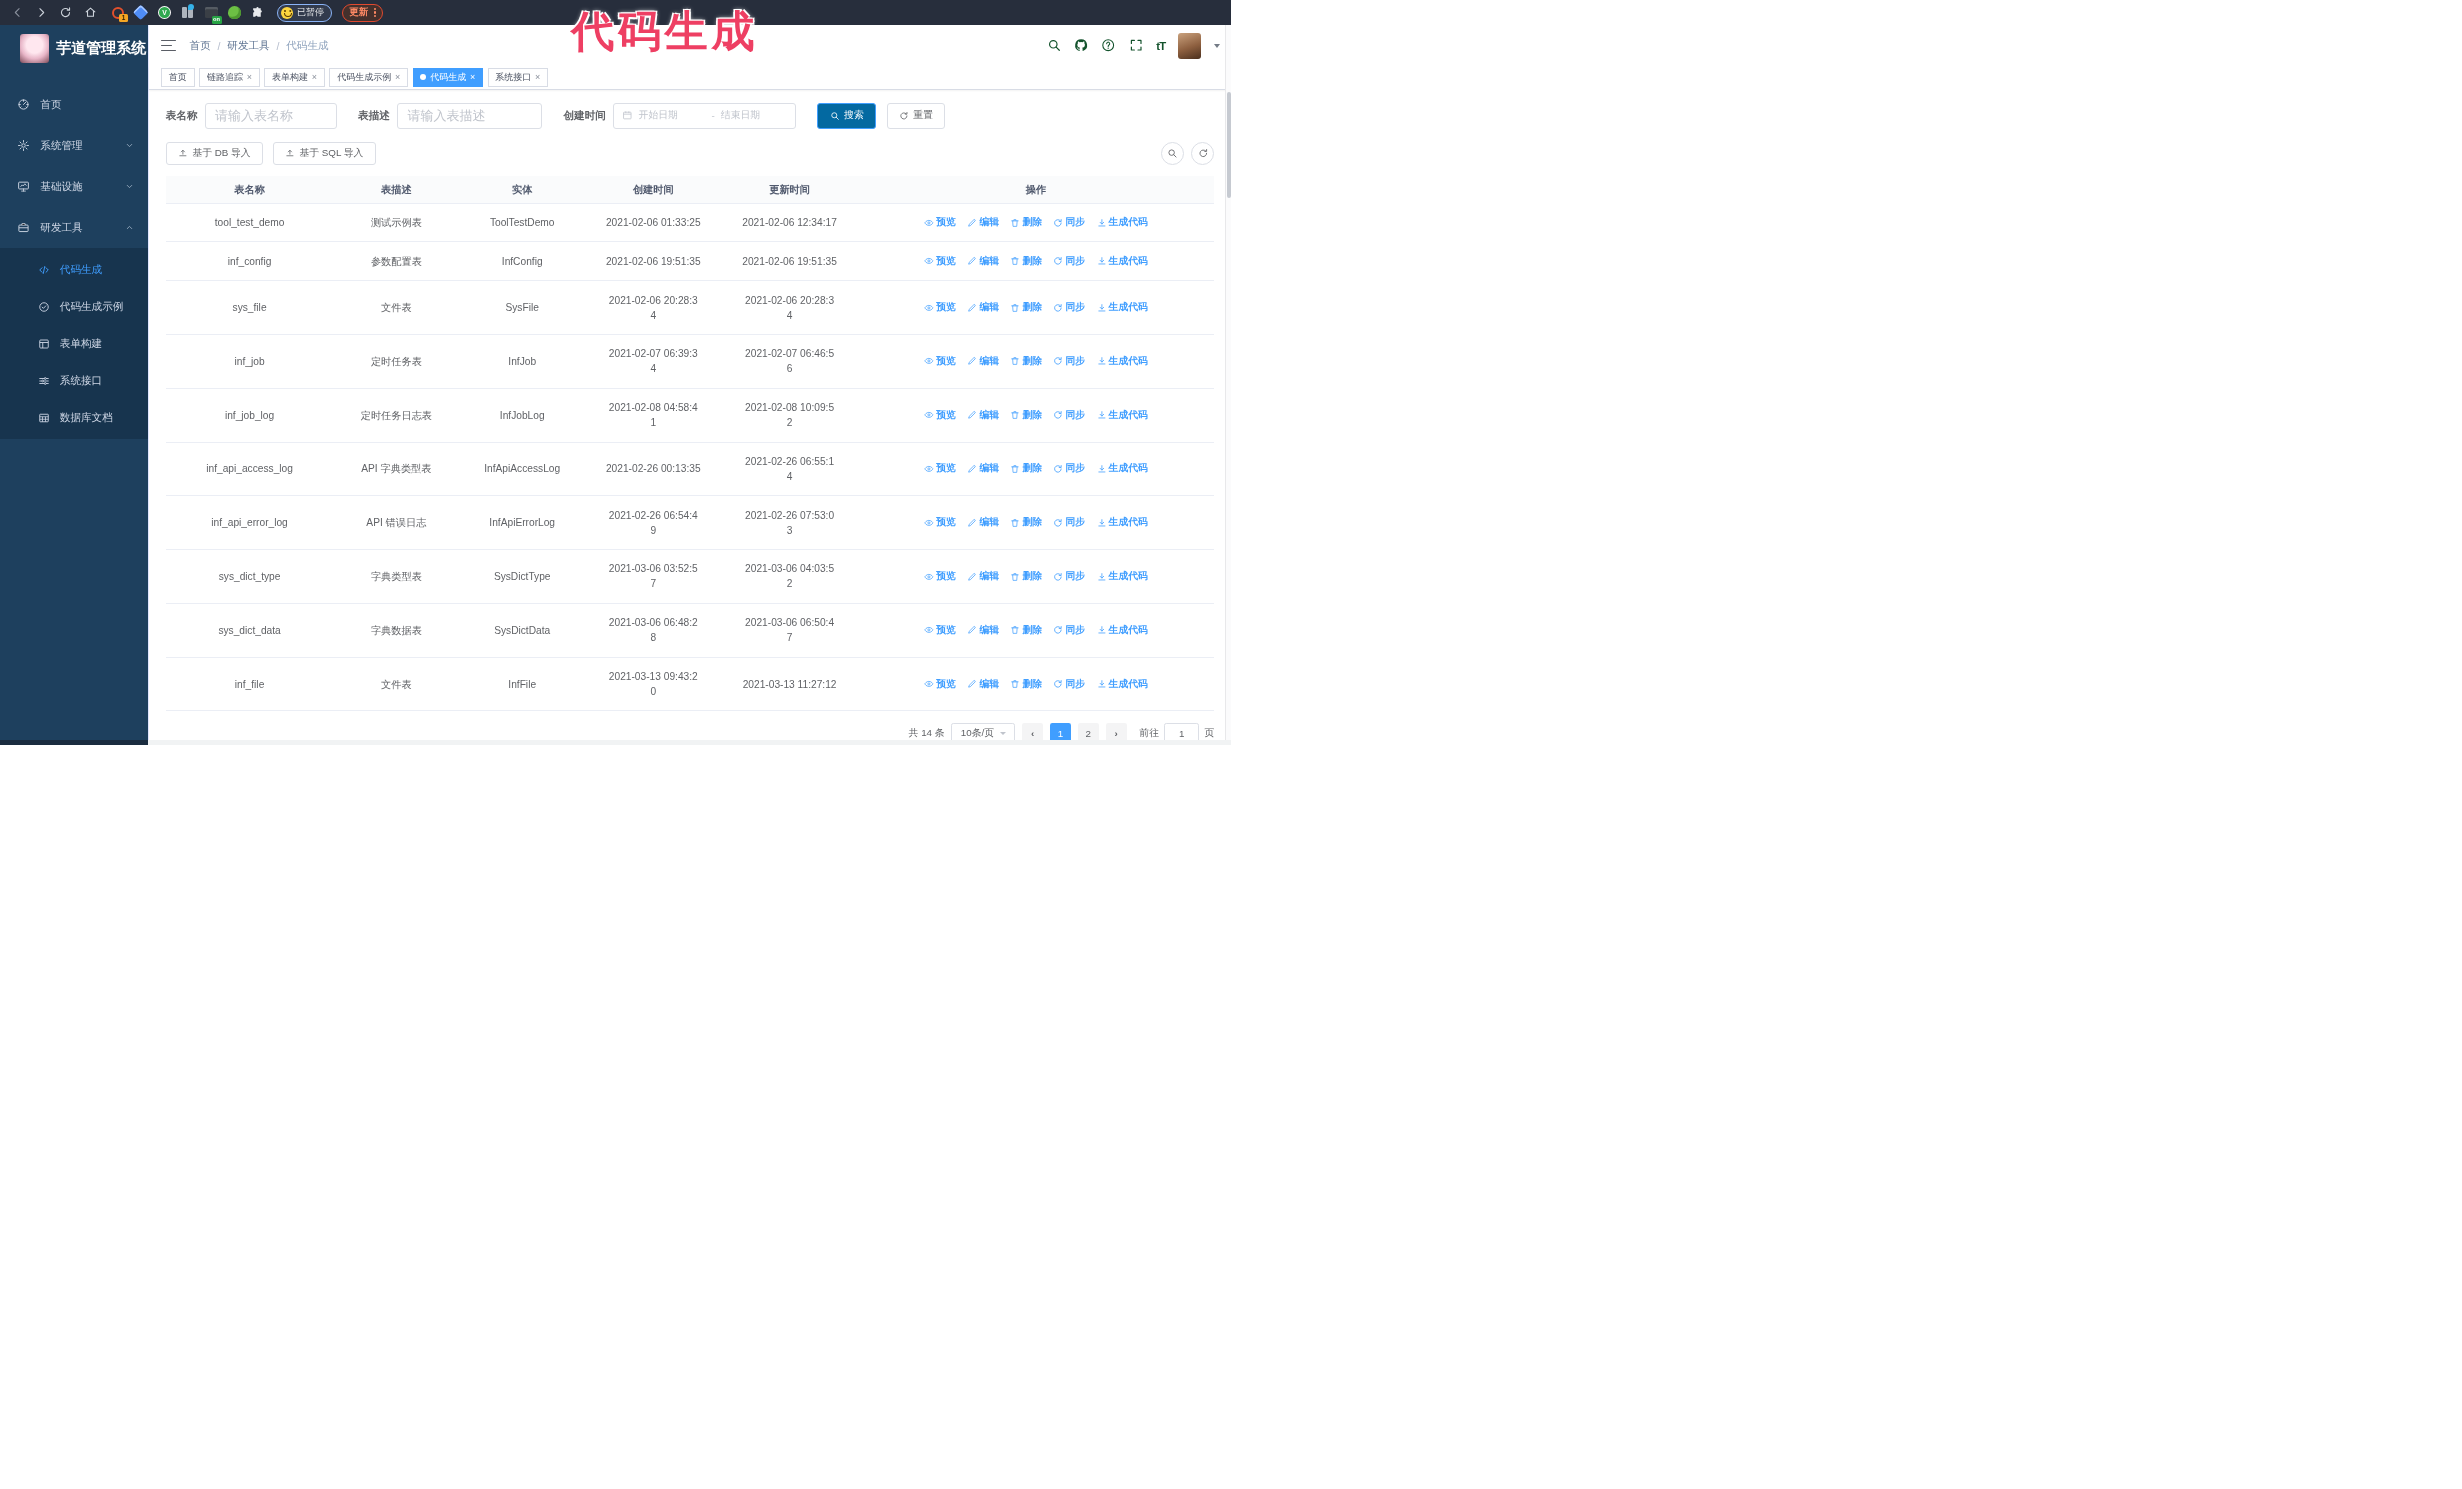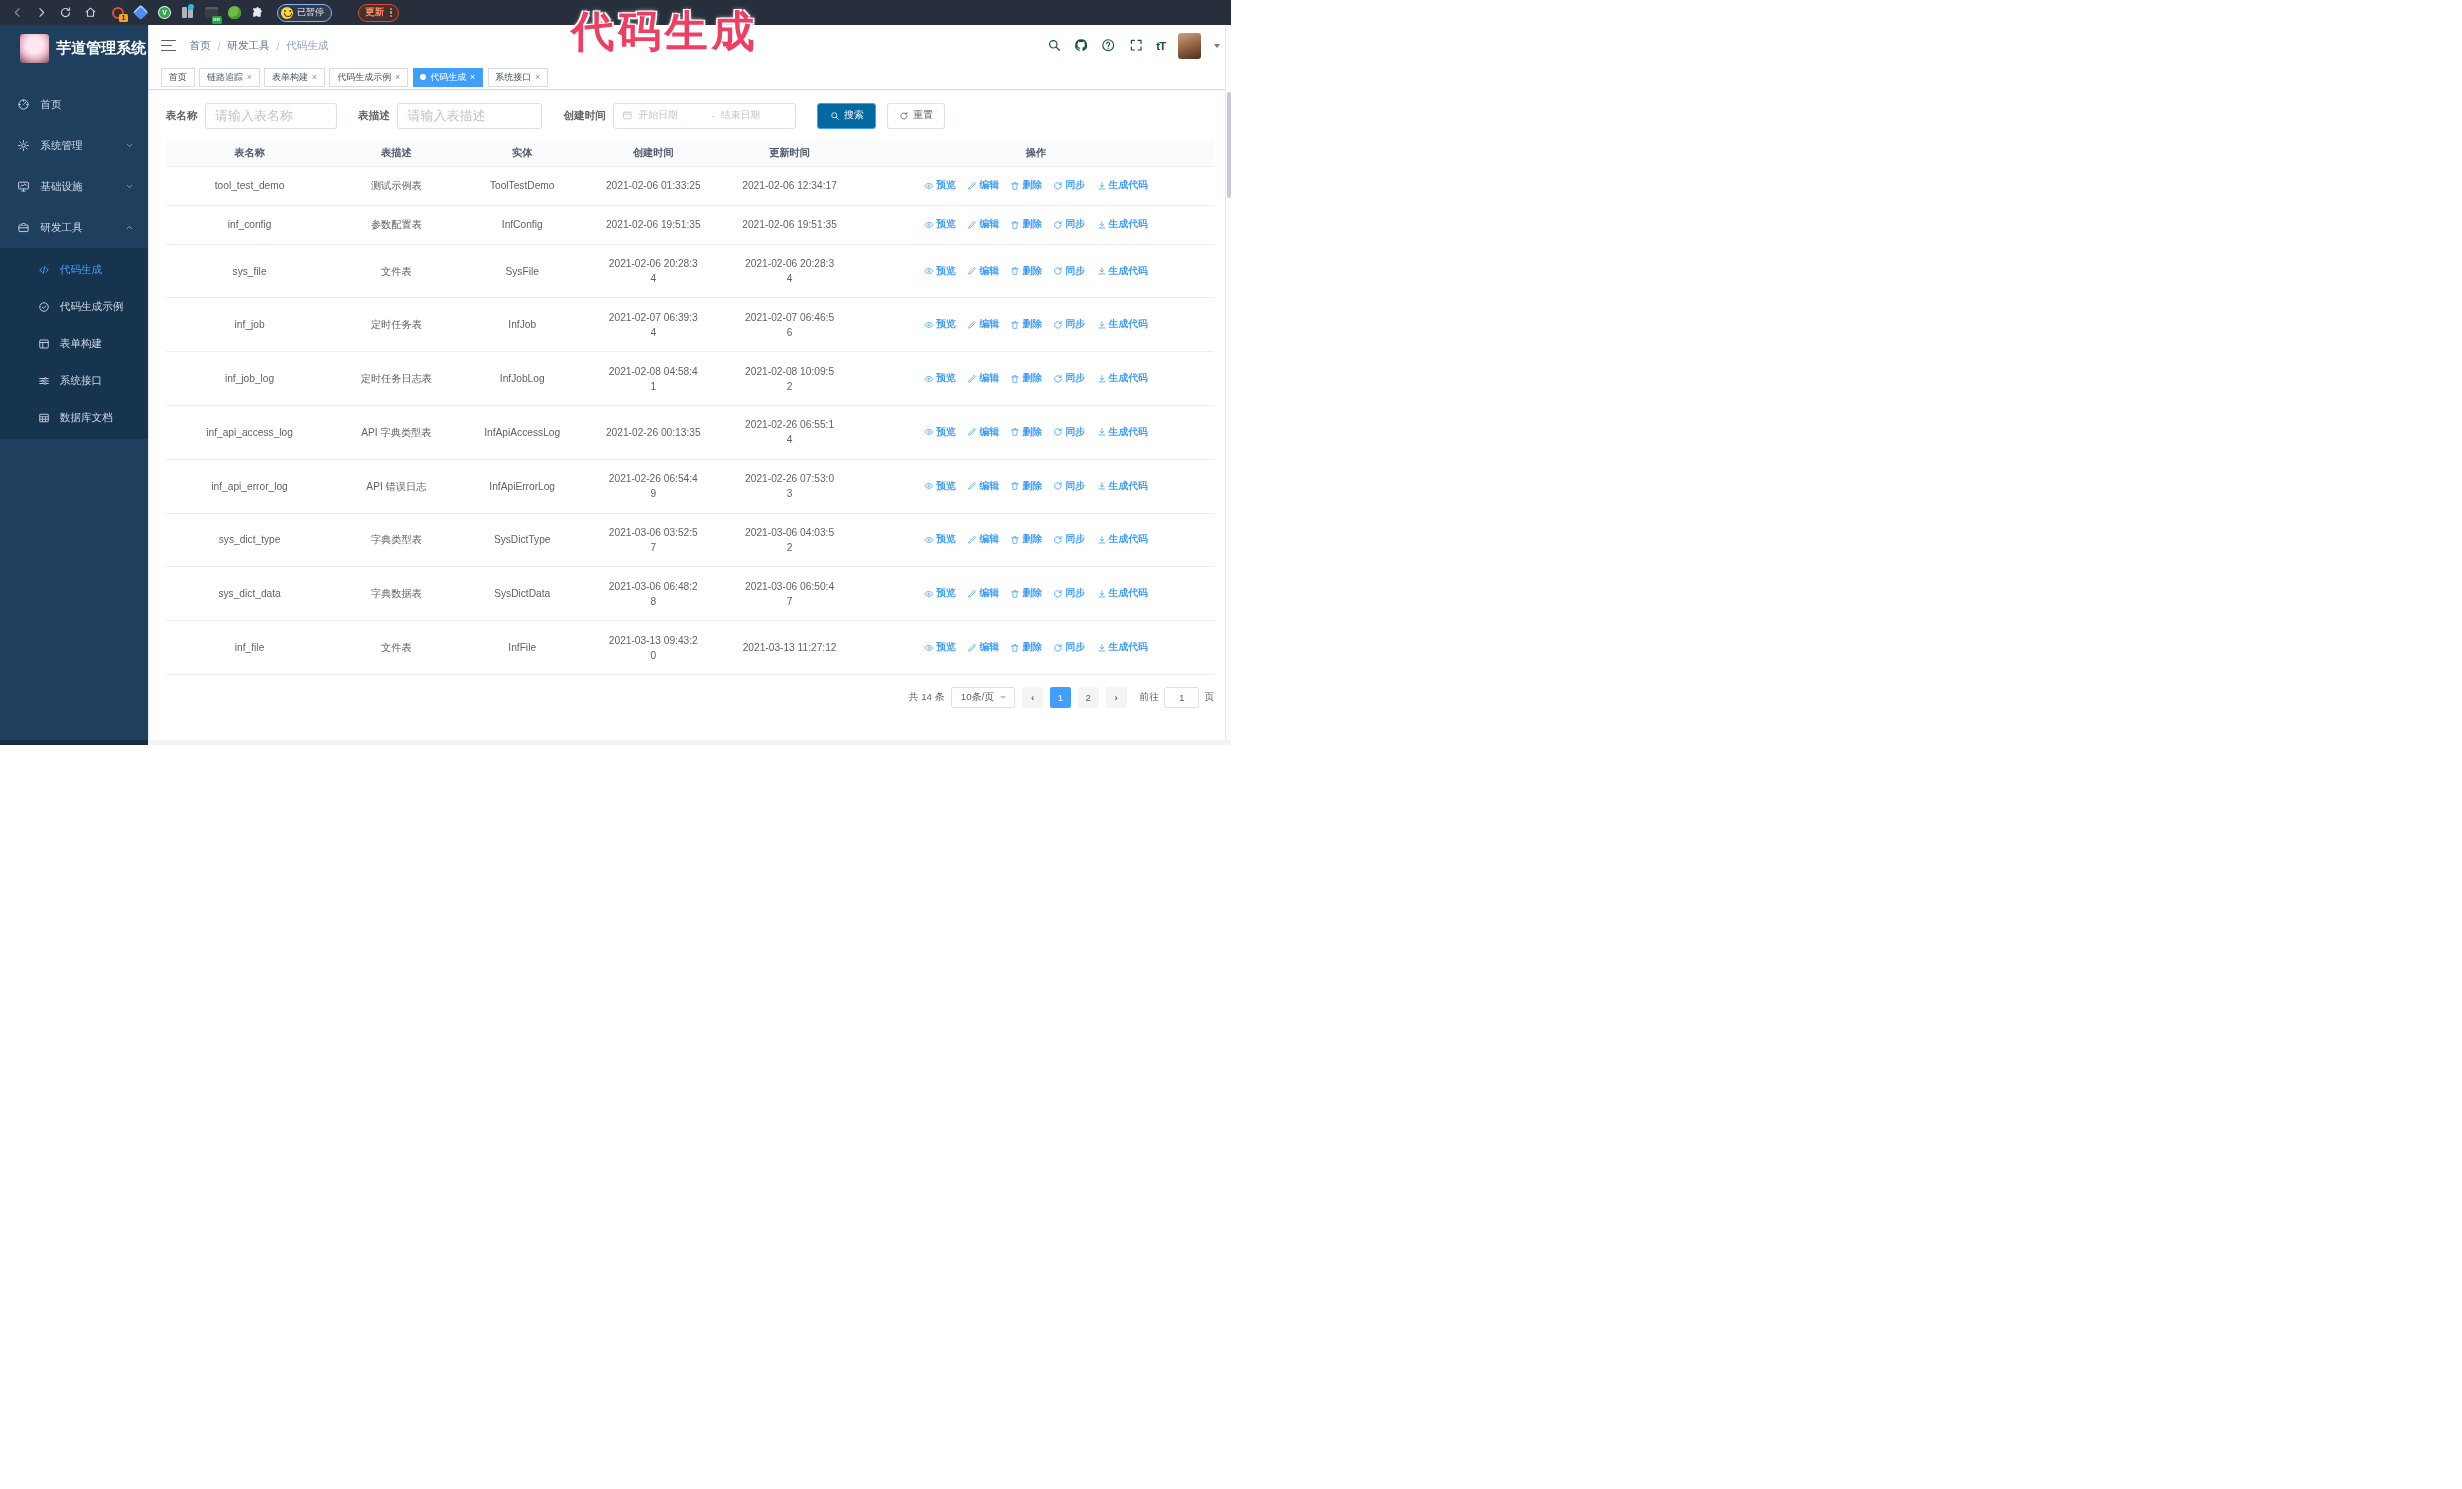--- a/index.html
+++ b/index.html
@@ -31,21 +31,21 @@
   .ext-cols i { width:4.5px; height:10.6px; background:#aeb4bd; border-radius:1.1px; }
   .ext-cols .drop { position:absolute; top:-3px; right:-1.5px; width:6px; height:6px; background:#35b1e8; border-radius:50% 50% 50% 0; }
   .ext-dark { width:13px; height:10.6px; background:#3a3f46; border-radius:1.5px; position:relative; box-shadow:inset 0 2.3px 0 #555b63; }
   .badge-on { position:absolute; right:-3px; bottom:-3.8px; background:#27a444; color:#fff; font-size:5.7px; line-height:7.6px; padding:0 1.5px; border-radius:1.5px; font-weight:700; }
   .ext-frog { width:13px; height:13px; background:#6cbf44; border-radius:50% 50% 45% 45%; box-shadow:inset -2.3px -2.3px 0 #4e9930; }
   .ext-puzzle { color:#e8eaed; } .ext-puzzle svg { width:13px; height:13px; }
   .paused-pill { margin-left:7.6px; height:18px; border:1.5px solid #8ab4f8; border-radius:9.8px; display:flex; align-items:center; gap:3.8px; padding:0 6.8px 0 3px; color:#e8eaed; font-size:9px; flex:none; background:#323b4d; }
   .emoji-face { width:12px; height:12px; background:#fcd53f; border-radius:50%; position:relative; }
   .emoji-face::before { content:""; position:absolute; top:3px; left:2.3px; width:2.3px; height:2.3px; background:#5c3b00; border-radius:50%; box-shadow:5.3px 0 0 #5c3b00; }
   .emoji-face::after { content:""; position:absolute; left:3px; top:6px; width:6px; height:3px; border:1.1px solid #5c3b00; border-top:none; border-radius:0 0 6px 6px; }
-  .update-btn { margin-left:22px; height:18px; border:1.5px solid #e1492f; background:#44302c; border-radius:9.8px; display:flex; align-items:center; gap:5.3px; padding:0 6px; color:#ff8a65; font-size:9.5px; font-weight:700; flex:none; }
+  .update-btn { margin-left:6px; height:18px; border:1.5px solid #e1492f; background:#44302c; border-radius:9.8px; display:flex; align-items:center; gap:5.3px; padding:0 6px; color:#ff8a65; font-size:9.5px; font-weight:700; flex:none; }
   .update-btn .dots { display:inline-flex; flex-direction:column; gap:1.5px; }
   .update-btn .dots i { width:2.3px; height:2.3px; border-radius:50%; background:#ff8a65; }
 
   
   .annotation { position:absolute; top:3px; left:54%; transform:translateX(-50%); z-index:9; font-size:43px; font-weight:700; letter-spacing:3.8px; color:#ee3f63;
     text-shadow:-1.5px -1.5px 0 #fff,1.5px -1.5px 0 #fff,-1.5px 1.5px 0 #fff,1.5px 1.5px 0 #fff,0 0 5.3px #fff; pointer-events:none; }
 
   
   .app { position:absolute; top:25px; left:0; right:0; bottom:0; display:flex; }
 
@@ -495,20 +495,46 @@
             <span>搜索</span>
           </button>
           <button class="btn">
             <svg viewBox="0 0 13 13" width="9.8" height="9.8">
                 <use href="#i-refresh"></use>
               </svg>
             <span>重置</span>
           </button>
         </div>
 
+        <div class="toolbar-row">
+          <button class="btn mid">
+            <svg viewBox="0 0 13 13" width="9.8" height="9.8">
+                <use href="#i-upload"></use>
+              </svg>
+            <span>基于 DB 导入</span>
+          </button>
+          <button class="btn mid btn-sql">
+            <svg viewBox="0 0 13 13" width="9.8" height="9.8">
+                <use href="#i-upload"></use>
+              </svg>
+            <span>基于 SQL 导入</span>
+          </button>
+          <div class="circle-btns">
+            <span class="cbtn">
+                <svg viewBox="0 0 14 14" width="10.6" height="10.6">
+                  <use href="#i-search"></use>
+                </svg>
+              </span>
+            <span class="cbtn">
+                <svg viewBox="0 0 14 14" width="10.6" height="10.6">
+                  <use href="#i-refresh"></use>
+                </svg>
+              </span>
+          </div>
+        </div>
 
         <div class="table">
           <div class="tr thead">
             <div class="th w-name">表名称</div>
             <div class="th w-desc">表描述</div>
             <div class="th w-entity">实体</div>
             <div class="th w-created">创建时间</div>
             <div class="th w-updated">更新时间</div>
             <div class="th w-actions">操作</div>
           </div>

